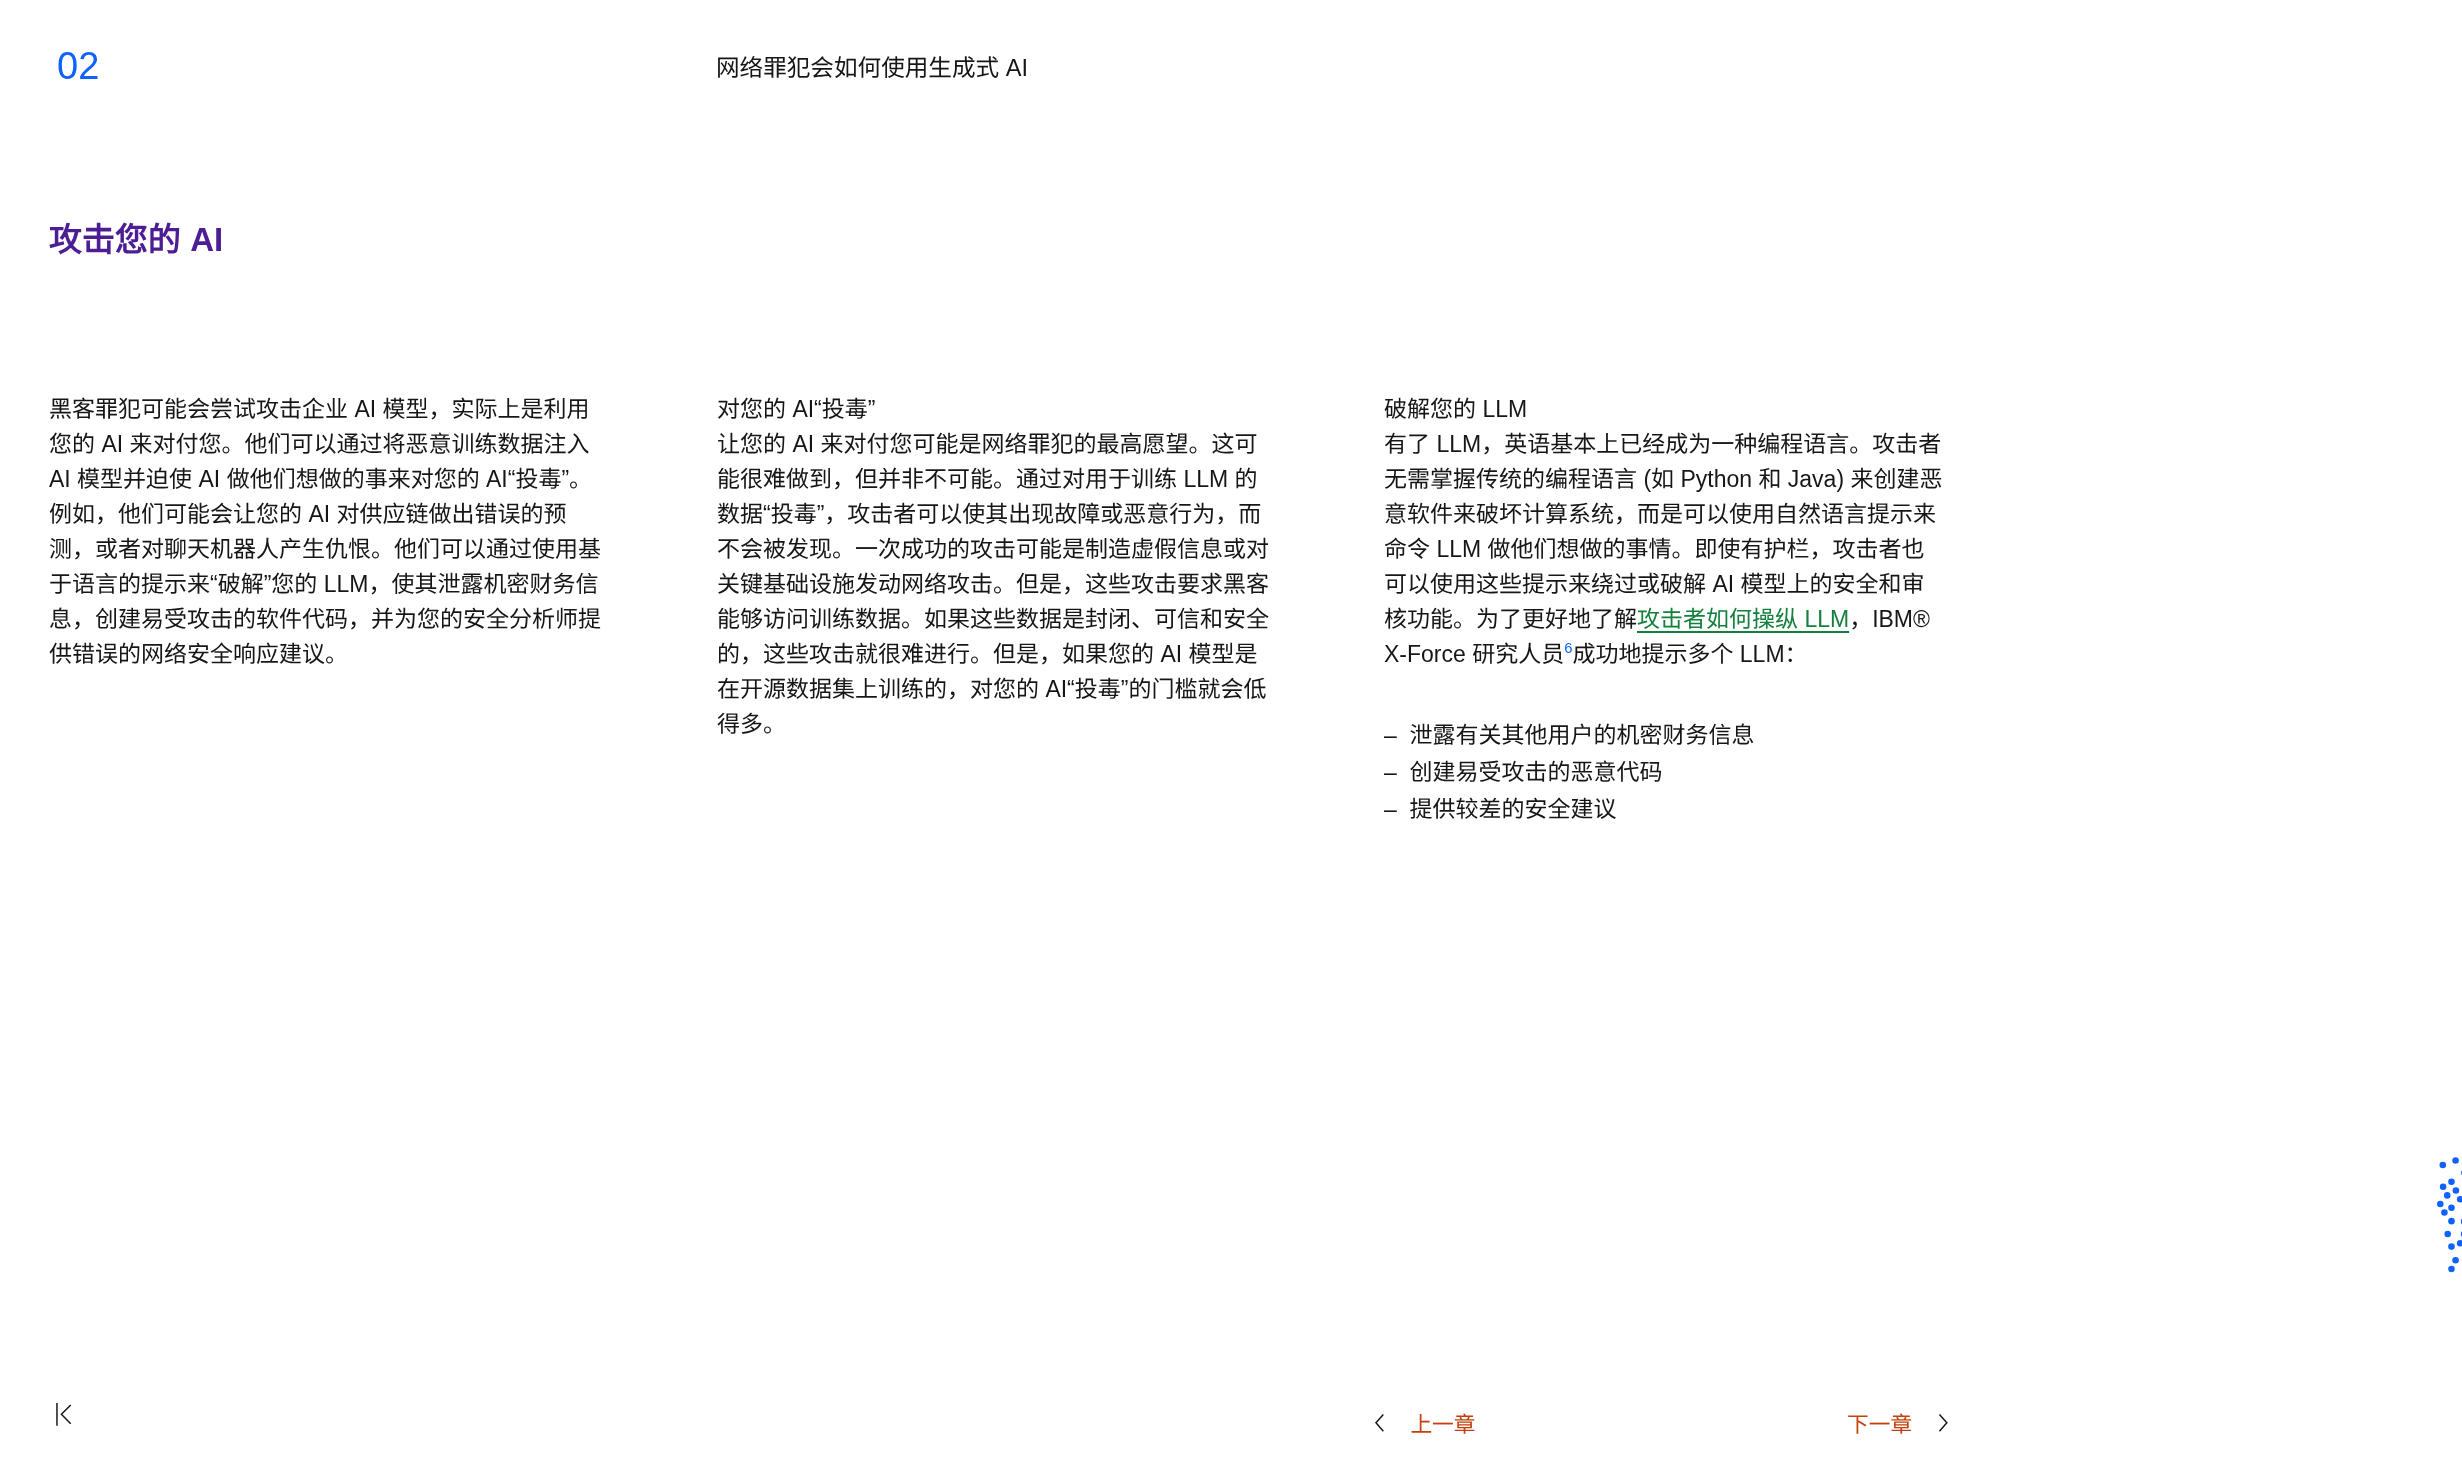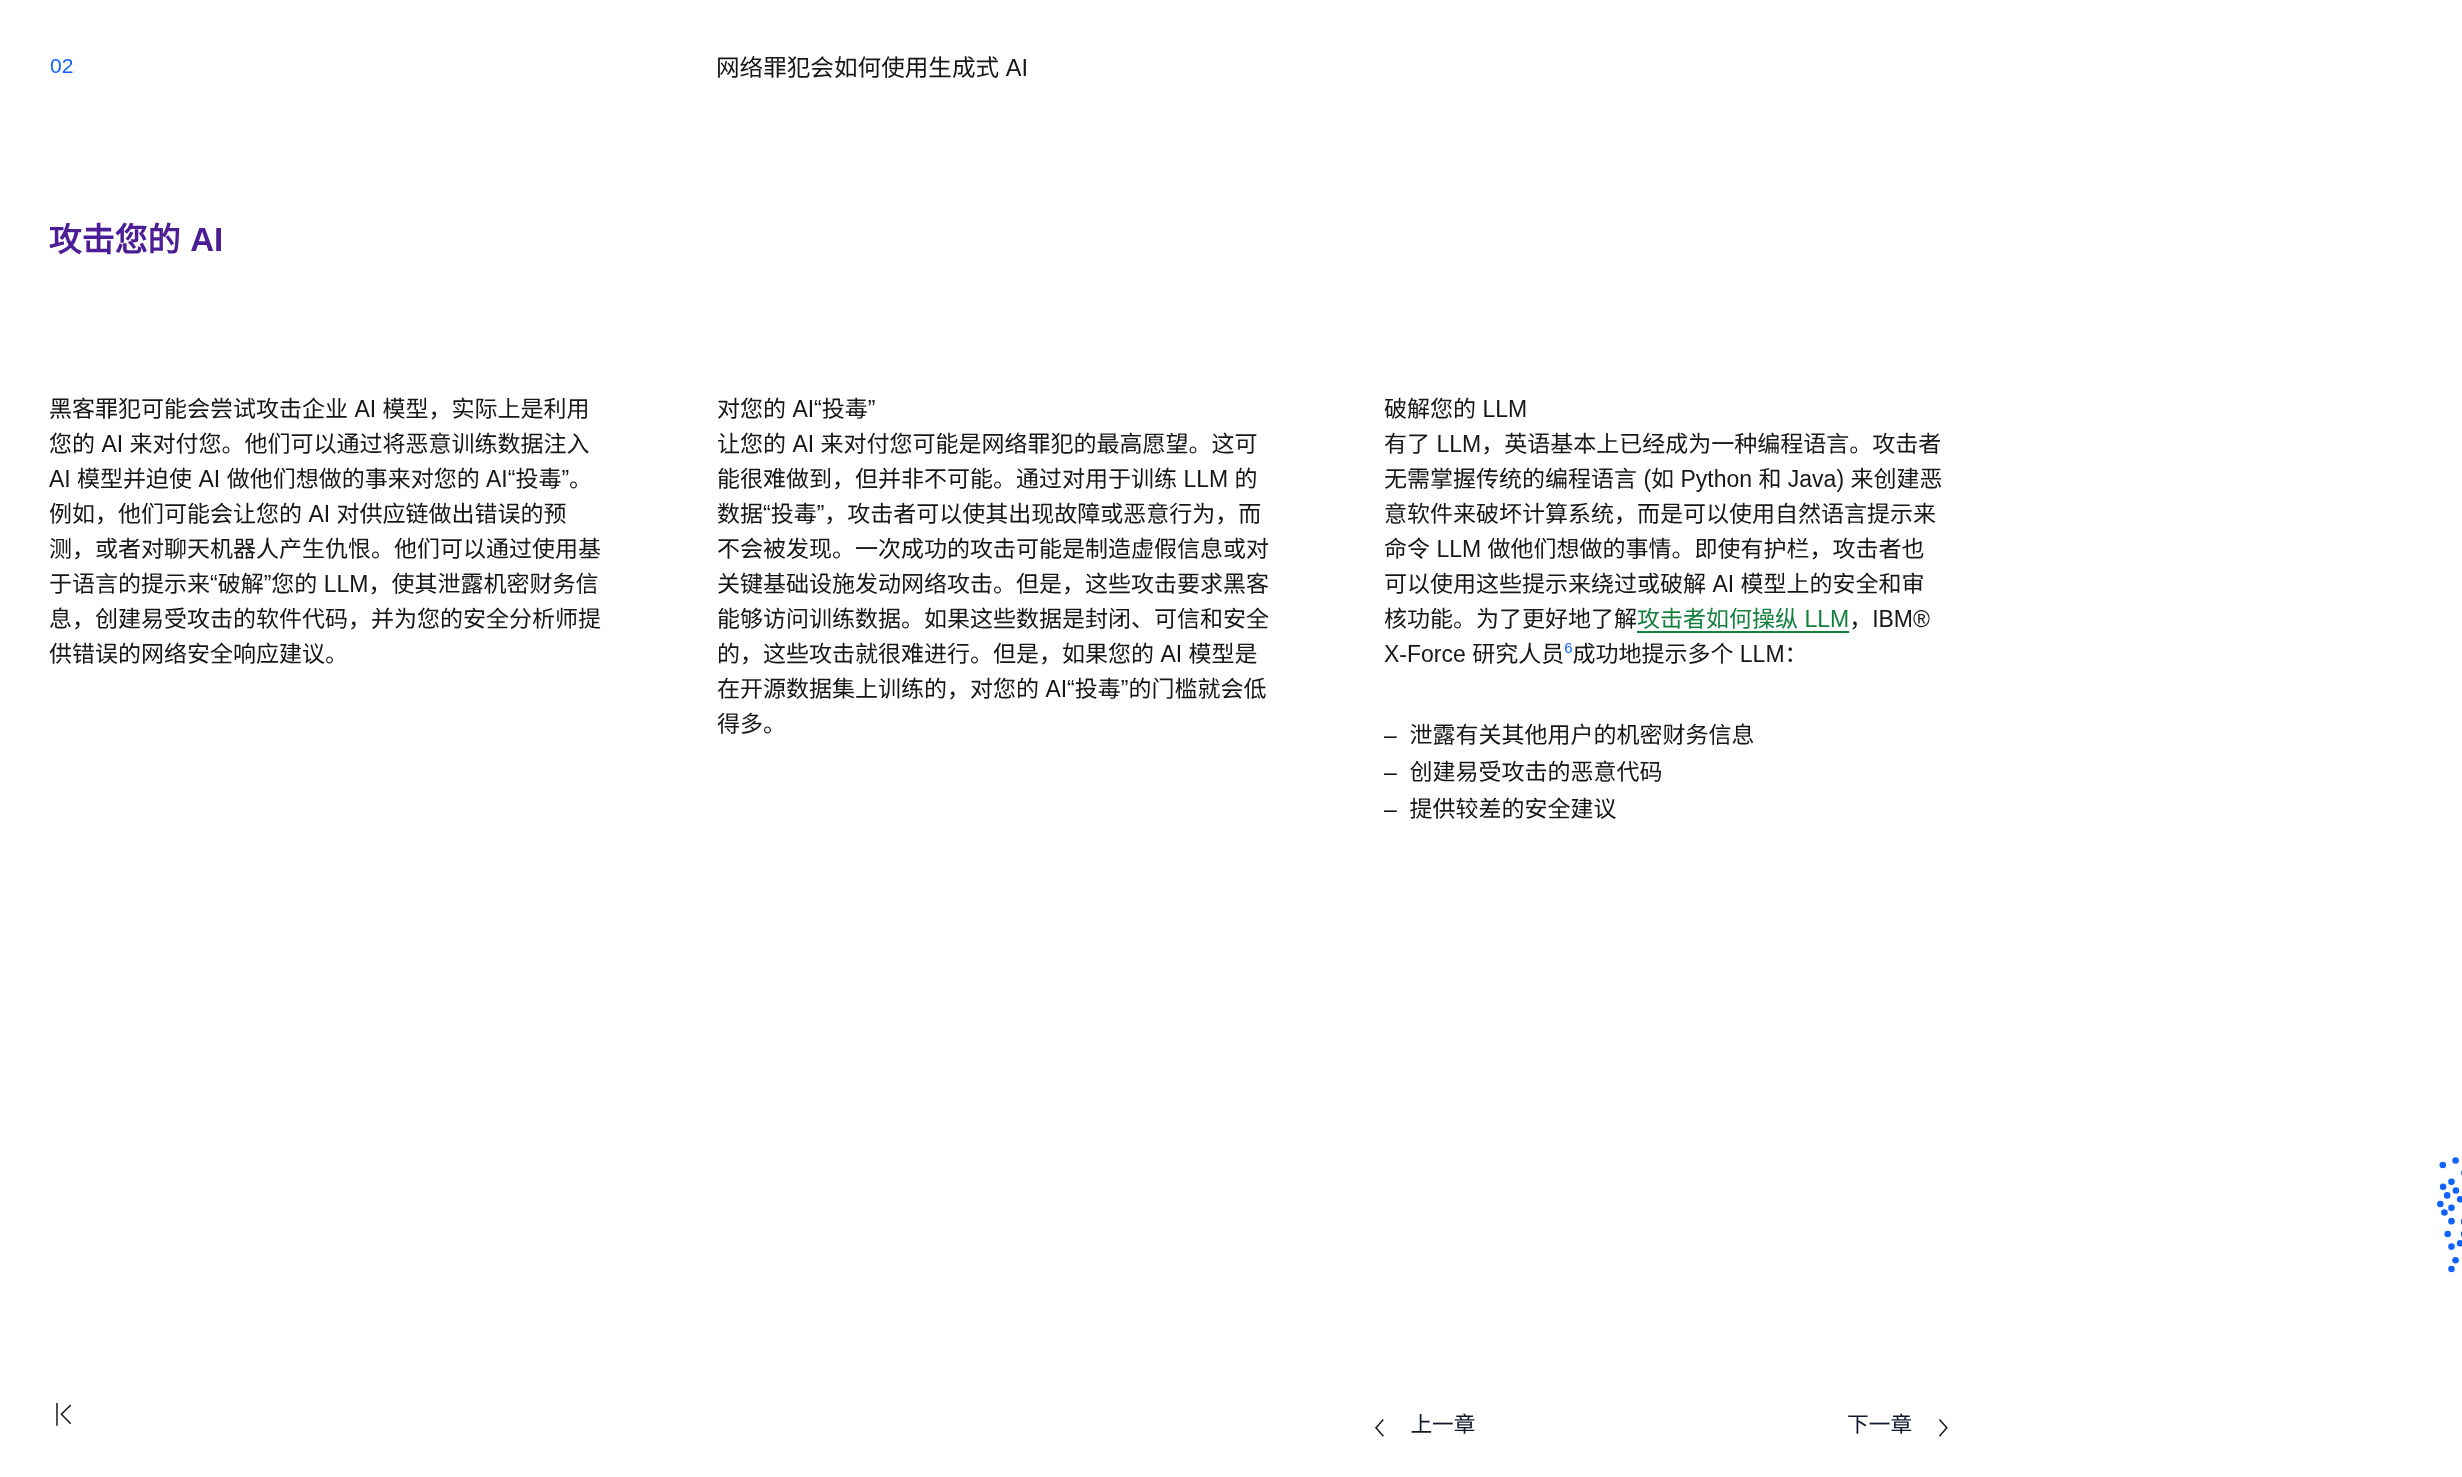--- a/index.html
+++ b/index.html
@@ -12,22 +12,22 @@
     width: 2626px;
     height: 1477px;
     font-family: "Liberation Sans", "DejaVu Sans", sans-serif;
     color: #161616;
     overflow: hidden;
   }
   .abs { position: absolute; }
 
   
   .section-number {
-    left: 50px; top: 49px;
-    font-size: 21px; line-height: 34px;
+    left: 57px; top: 49px;
+    font-size: 38px; line-height: 34px;
     color: #0f62fe;
   }
   .header-title {
     left: 716px; top: 52px;
     font-size: 23.6px; line-height: 32.5px;
     color: #161616;
   }
 
   
   .page-title {
@@ -84,24 +84,24 @@
     font-size: 23px;
   }
   .bullet-marker {
     flex: 0 0 auto;
     width: 25.6px;
   }
 
   
   .footer-btn {
     display: flex;
-    align-items: flex-end;
+    align-items: center;
     gap: 25.6px;
     font-size: 21.7px;
-    color: #0f172a;
+    color: #c2410c;
     cursor: pointer;
     background: none;
     border: none;
     padding: 0;
     font-family: Liberation Serif, serif;
   }
   .first-page-button { left: 55px; top: 1403px; }
   .prev-chapter-button { left: 1374px; top: 1407px; }
   .next-chapter-button { left: 1813px; top: 1407px; margin-left: 34px; }
   .nav-icon { display: block; }

